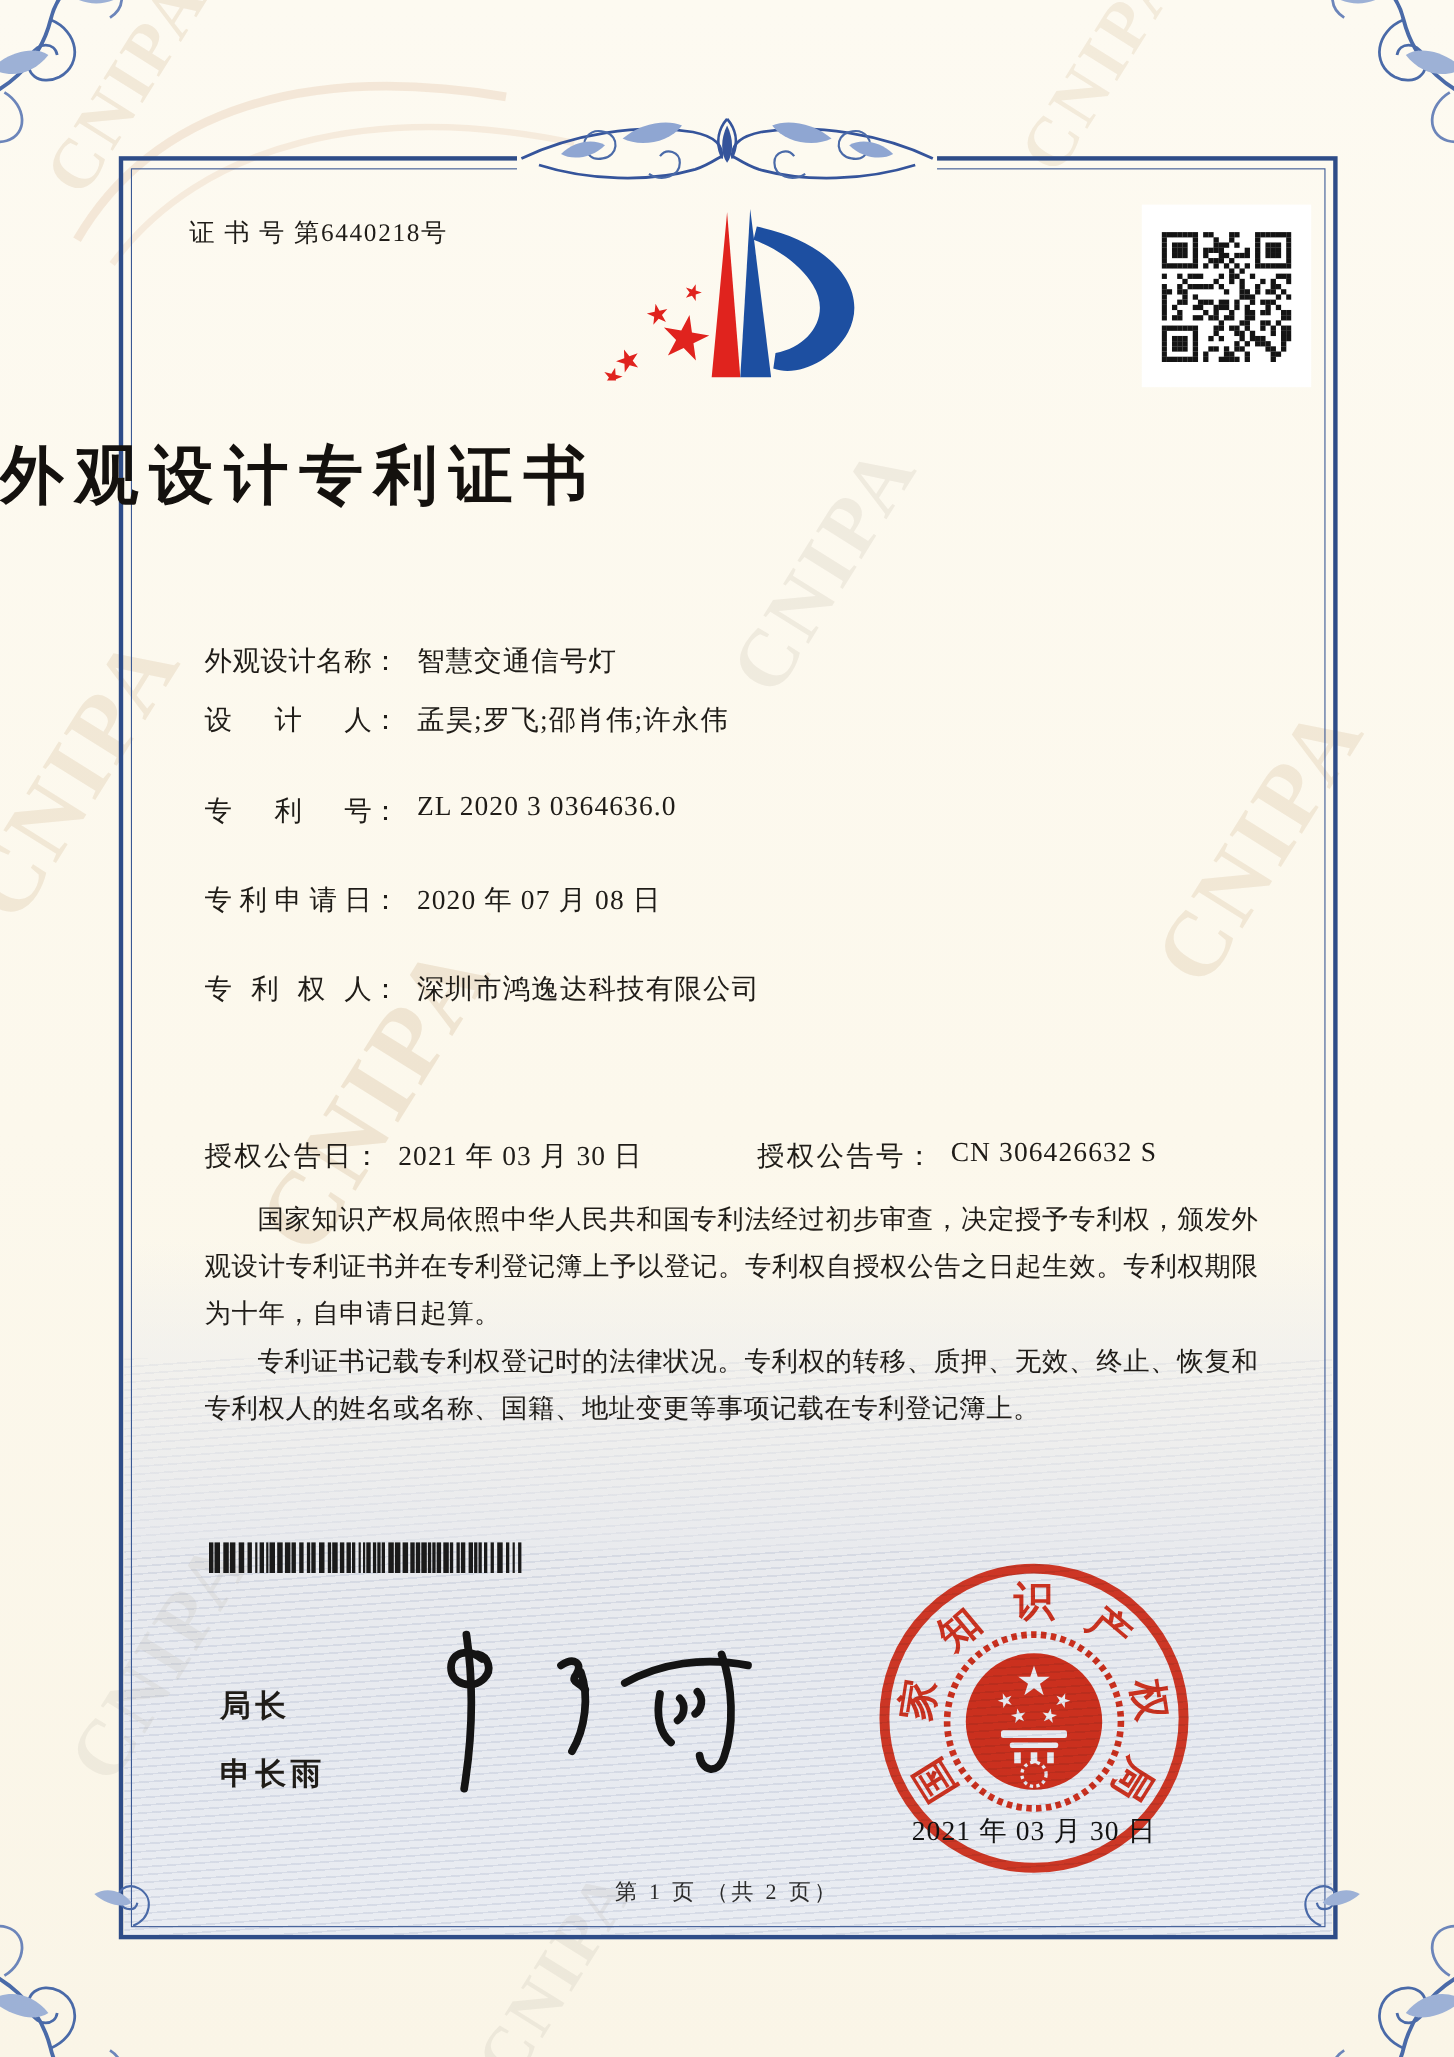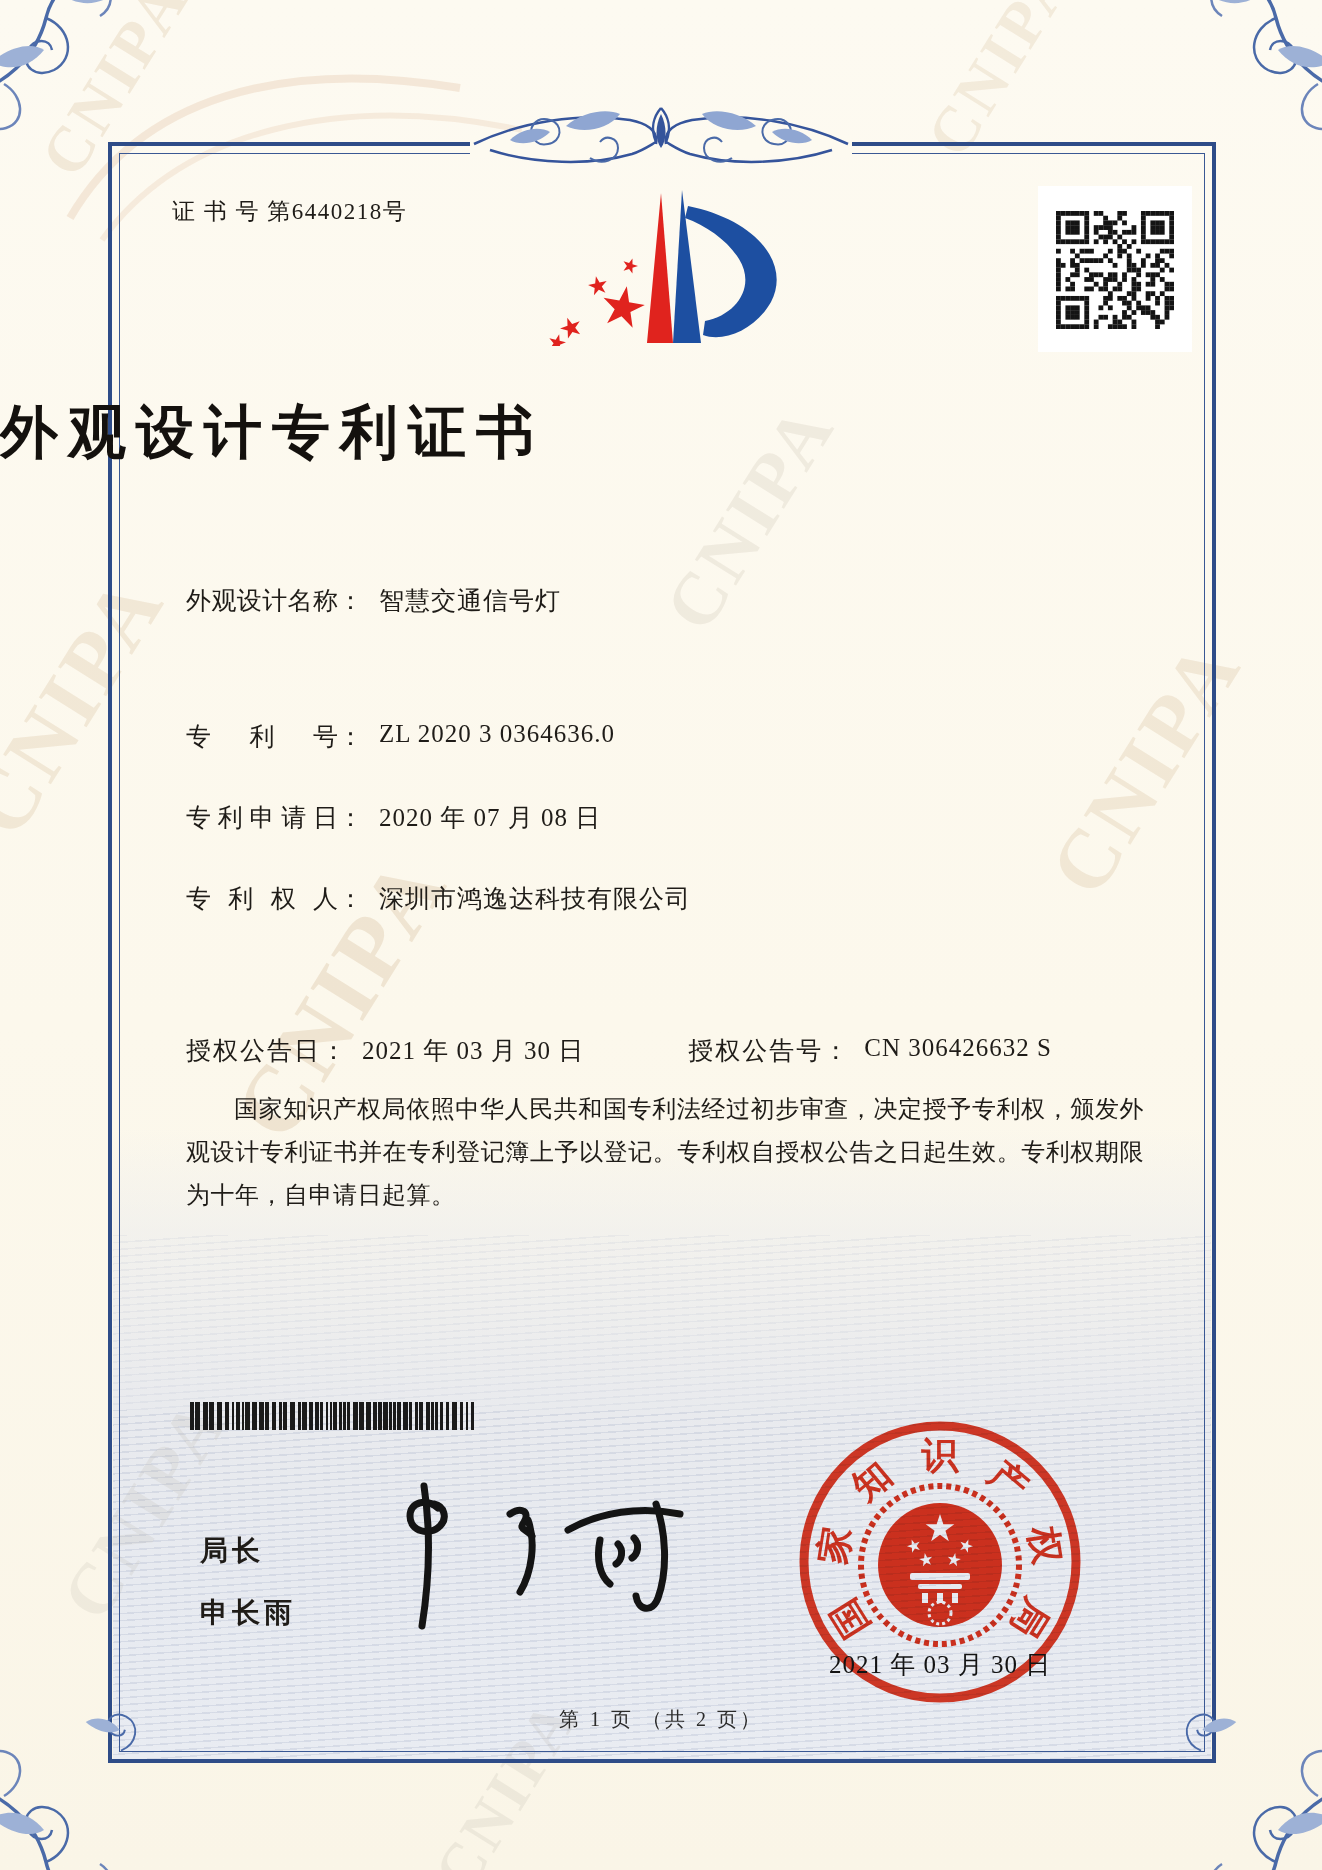--- a/index.html
+++ b/index.html
@@ -492,35 +492,39 @@
         <rect x="14" y="24" width="1.02" height="1.02" fill="#141414"></rect>
         <rect x="16" y="24" width="1.02" height="1.02" fill="#141414"></rect>
         <rect x="21" y="24" width="1.02" height="1.02" fill="#141414"></rect>
       </svg></div>
 
   <div class="title">外观设计专利证书</div>
 
   <div class="row r1">
     <span class="flabel">外观设计名称</span><span class="colon">：</span><span class="fvalue">智慧交通信号灯</span>
   </div>
+  <div class="row r2">
+    <span class="flabel">设计人</span><span class="colon">：</span><span class="fvalue">孟昊;罗飞;邵肖伟;许永伟</span>
+  </div>
   <div class="row r3">
     <span class="flabel">专利号</span><span class="colon">：</span><span class="fvalue">ZL 2020 3 0364636.0</span>
   </div>
   <div class="row r4">
     <span class="flabel">专利申请日</span><span class="colon">：</span><span class="fvalue">2020 年 07 月 08 日</span>
   </div>
   <div class="row r5">
     <span class="flabel">专利权人</span><span class="colon">：</span><span class="fvalue">深圳市鸿逸达科技有限公司</span>
   </div>
   <div class="row r7">
     <span class="glabel">授权公告日</span><span class="colon">：</span><span class="fvalue">2021 年 03 月 30 日</span><span class="glabel g2">授权公告号</span><span class="colon">：</span><span class="fvalue">CN 306426632 S</span>
   </div>
 
   <div class="paras">
     <p>国家知识产权局依照中华人民共和国专利法经过初步审查，决定授予专利权，颁发外观设计专利证书并在专利登记簿上予以登记。专利权自授权公告之日起生效。专利权期限为十年，自申请日起算。</p>
+    <p>专利证书记载专利权登记时的法律状况。专利权的转移、质押、无效、终止、恢复和专利权人的姓名或名称、国籍、地址变更等事项记载在专利登记簿上。</p>
   </div>
 
   <div class="barcode">
       <div style="width: 3.5px; margin-right: 1.5px;"></div>
       <div style="width: 4.5px; margin-right: 3.5px;"></div>
       <div style="width: 4.5px; margin-right: 1.5px;"></div>
       <div style="width: 4.5px; margin-right: 3.5px;"></div>
       <div style="width: 4.5px; margin-right: 3.5px;"></div>
       <div style="width: 3.5px; margin-right: 3.5px;"></div>
       <div style="width: 1.5px; margin-right: 2.5px;"></div>

